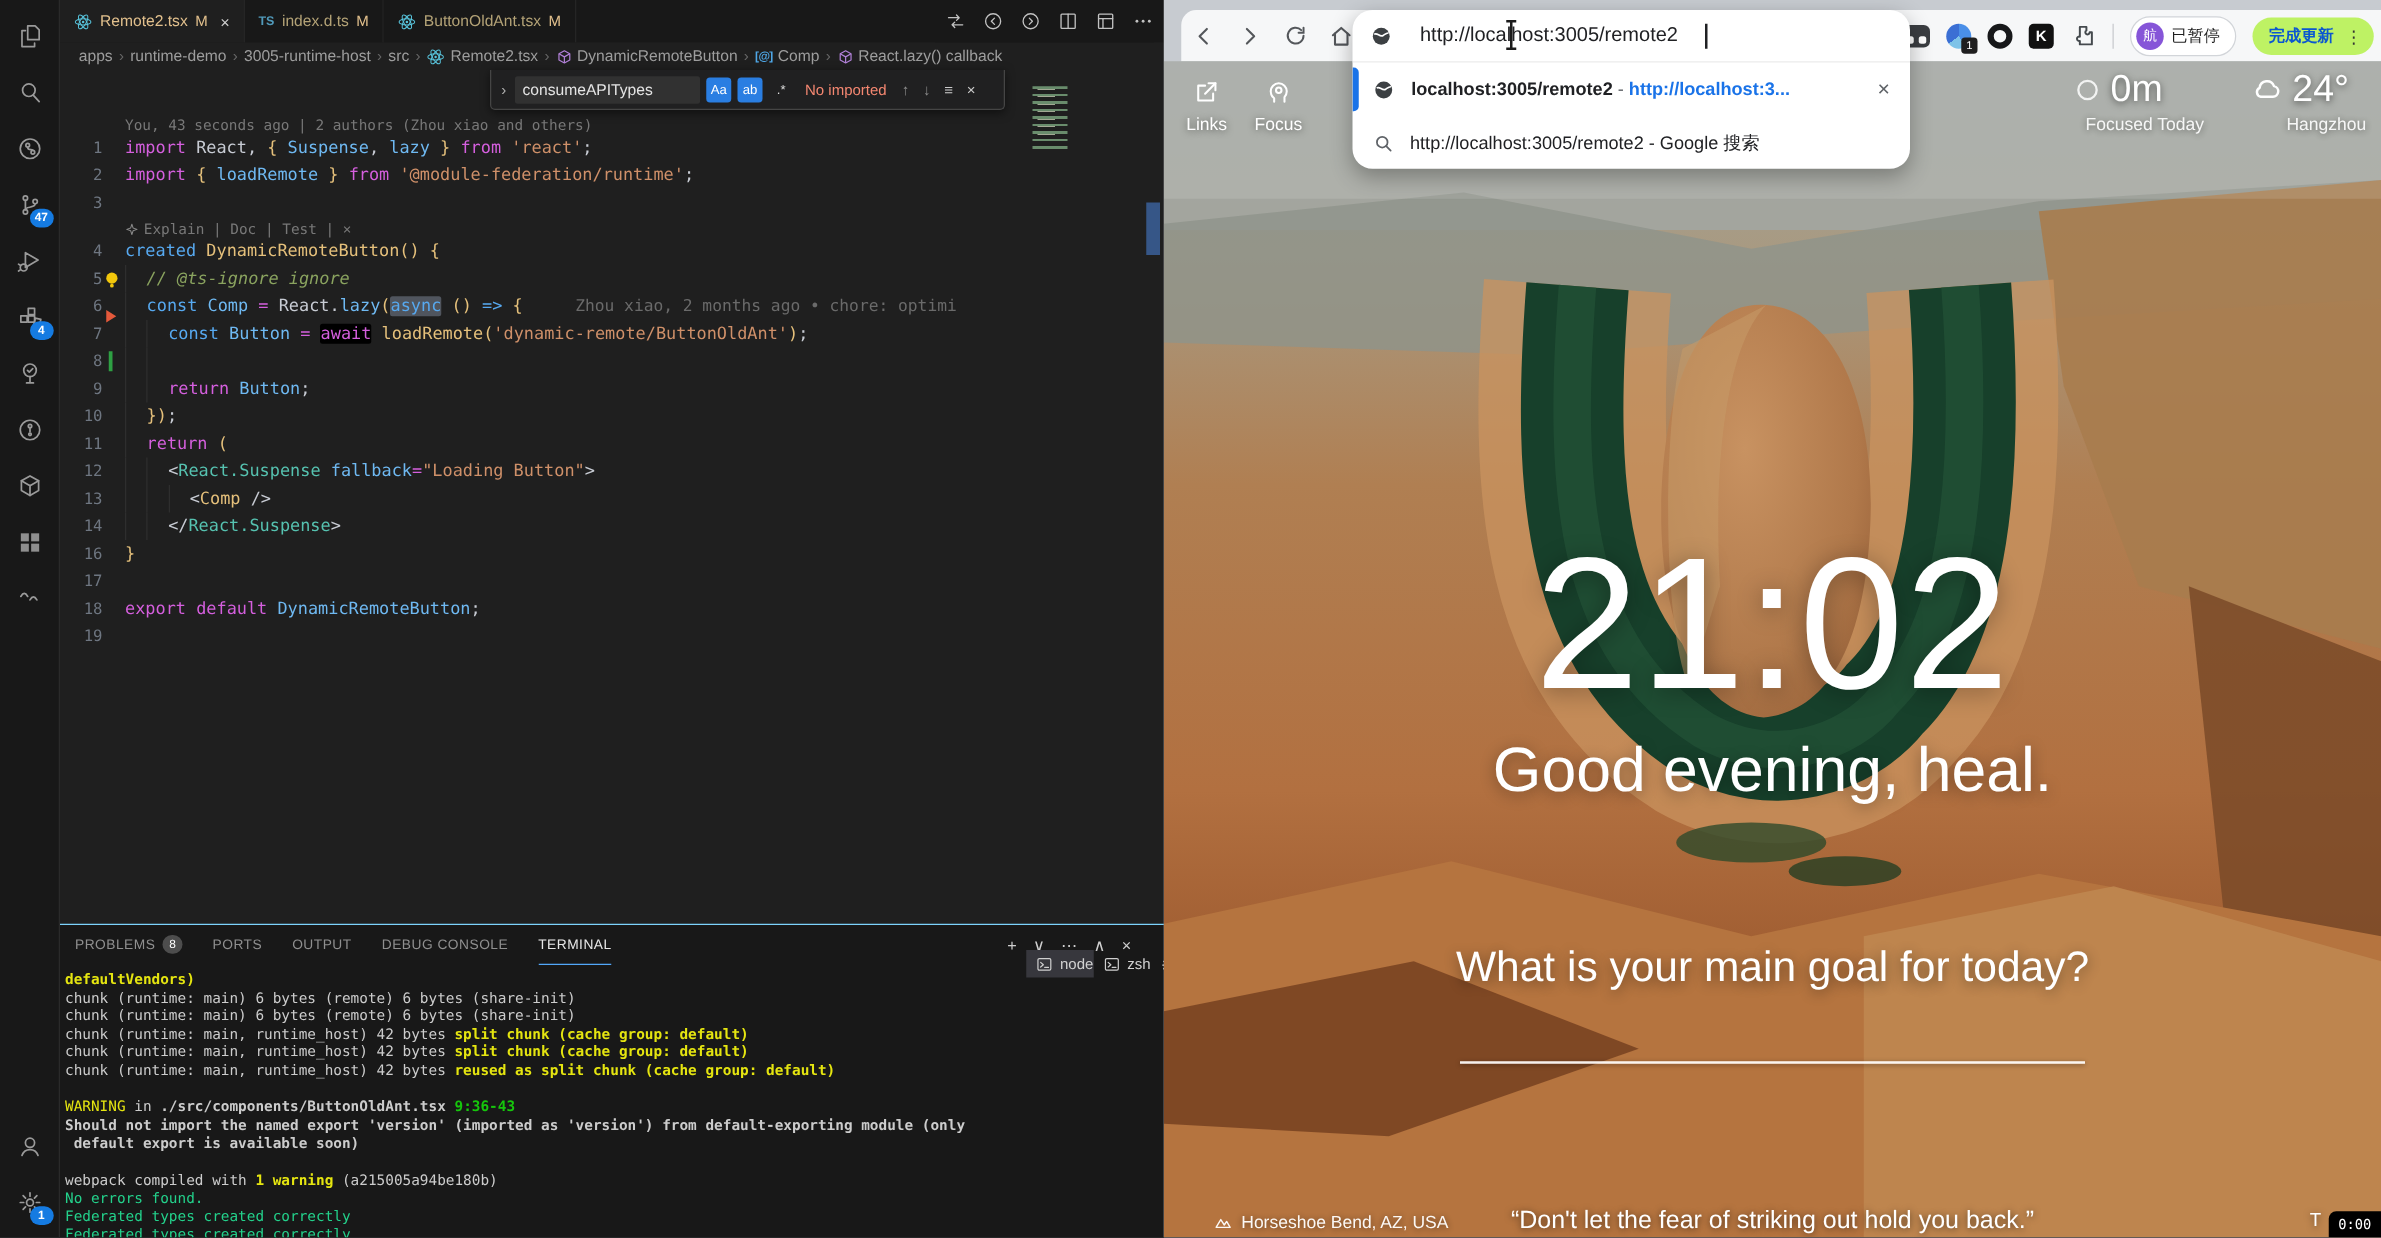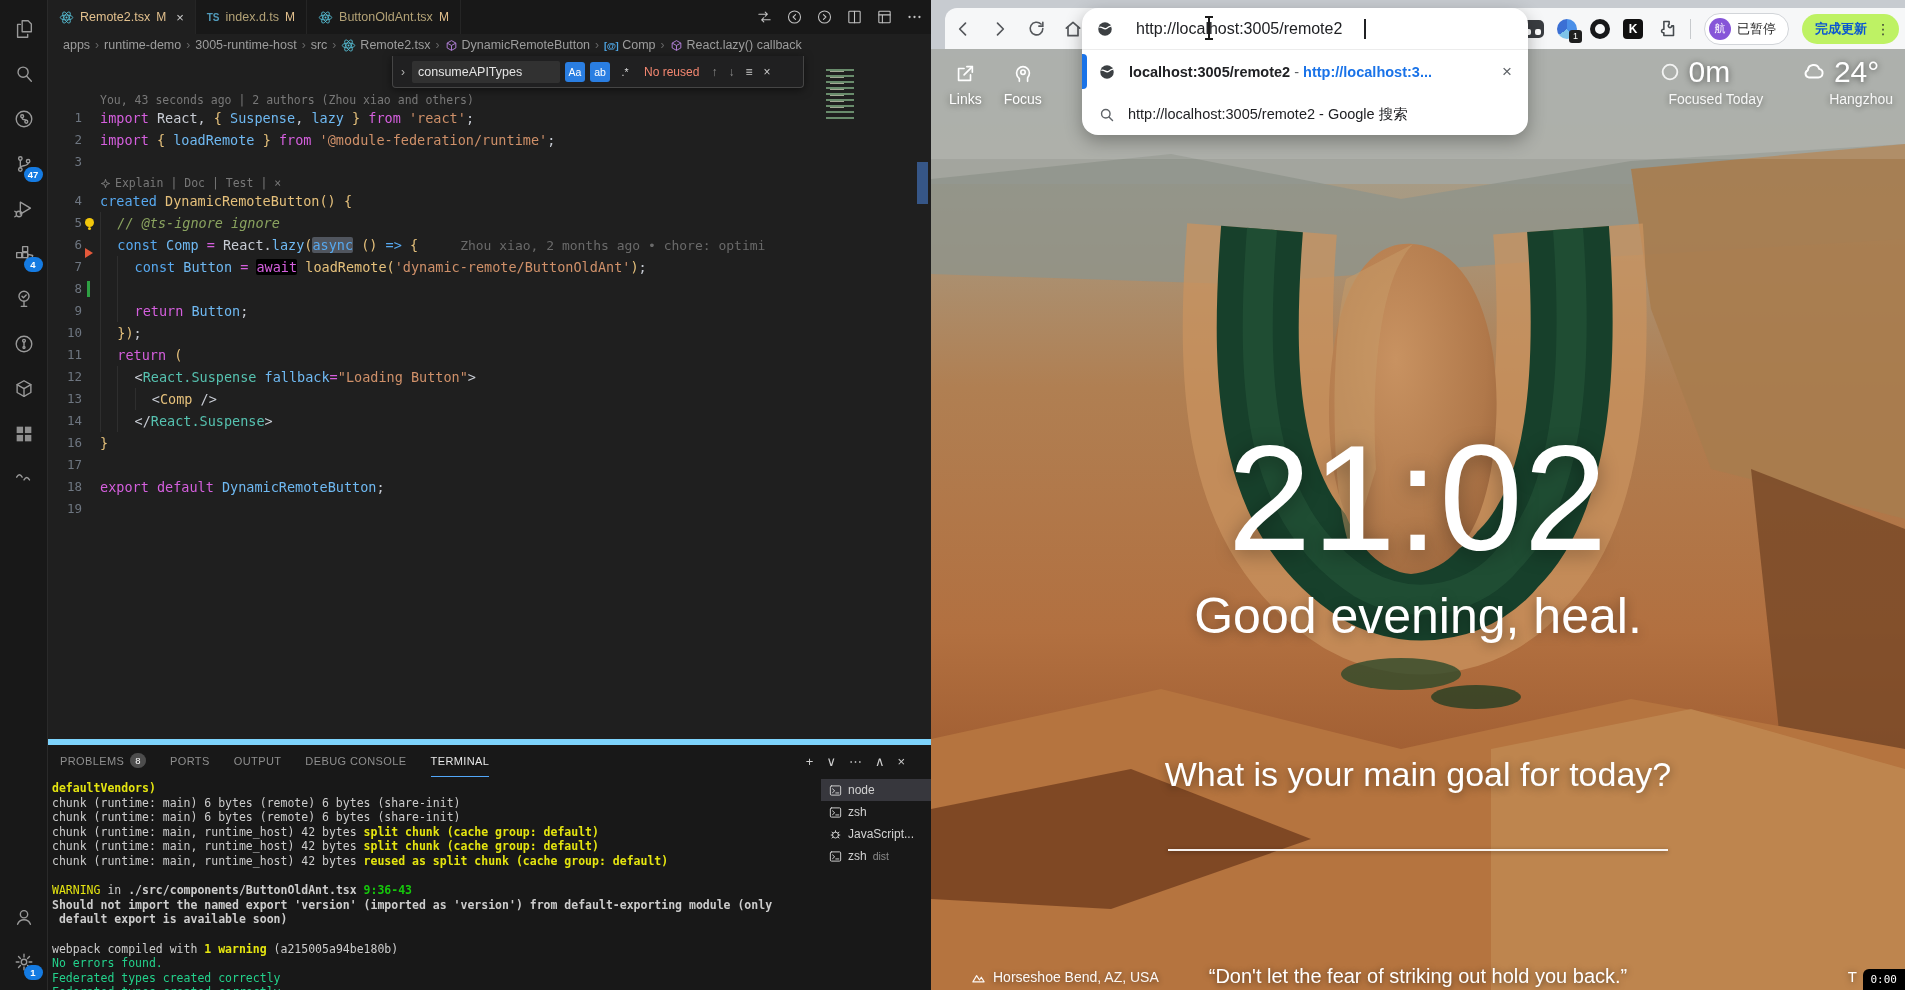--- a/index.html
+++ b/index.html
@@ -74,37 +74,37 @@
   .ficon{color:#8b8b8b;font-size:12px;padding:0 3px;cursor:pointer;}
   .ficon.lit{color:#cccccc;}
 
   .minimap{position:absolute;left:826px;top:69px;width:28px;height:54px;opacity:.85;
     background:repeating-linear-gradient(to bottom,#76a07a 0 2px,transparent 2px 6px);}
   .minimap:after{content:"";position:absolute;left:4px;top:2px;width:14px;height:40px;
     background:repeating-linear-gradient(to bottom,#b9c2a9 0 1px,transparent 1px 6px);}
   .ovmark{position:absolute;left:917px;top:162px;width:11px;height:42px;background:#406eb4;opacity:.7;}
 
   .panel{position:absolute;left:48px;top:739px;width:883px;height:251px;background:#181818;
-    border-top:6px solid #7dd3fc;box-sizing:border-box;}
+    border-top:1px solid #7dd3fc;box-sizing:border-box;}
   .ptabs{display:flex;align-items:stretch;height:32px;padding-left:12px;gap:24px;
     font-size:11px;letter-spacing:.4px;color:#8f8f8f;}
   .ptab{display:flex;align-items:center;gap:6px;cursor:pointer;border-bottom:1px solid transparent;}
   .ptab.active{color:#e7e7e7;border-bottom:1px solid #52a7f9;}
   .pbadge{background:#4d4d4d;color:#fff;border-radius:8px;font-size:9.5px;height:15px;
     line-height:15px;padding:0 5px;}
   .pacts{position:absolute;right:26px;top:0;height:32px;display:flex;gap:13px;
     align-items:center;color:#cfcfcf;font-size:13px;}
   .pacts span{cursor:pointer;}
   .term{position:absolute;left:4px;top:36px;right:112px;bottom:0;overflow:hidden;
     font-family:"DejaVu Sans Mono",monospace;font-size:11.5px;line-height:14.6px;
     color:#cccccc;white-space:pre;}
   .t-y{color:#e5e510}.t-yb{color:#e5e510;font-weight:bold}
   .t-gb{color:#16c60c;font-weight:bold}.t-gg{color:#23d18b}.t-wb{font-weight:bold}
-  .proclist{position:absolute;right:0;top:34px;width:110px;bottom:0;display:flex;
-    flex-direction:column;font-size:12px;color:#d2d2d2;}
+  .proclist{position:absolute;right:0;top:20px;width:110px;bottom:0;display:flex;
+    flex-direction:row;font-size:12px;color:#d2d2d2;}
   .prow{display:flex;align-items:center;gap:6px;height:22px;padding-left:8px;cursor:pointer;}
   .prow.sel{background:#37373d;}
   .pdetail{color:#8a8a8a;font-size:10.5px;}
 
   
   .browser{position:absolute;left:931px;top:0;width:974px;height:990px;background:#c7cbd0;}
   .b-toolbar{position:absolute;left:14px;top:8px;right:0;height:41px;background:#f6f7f8;
     border-radius:12px 0 0 0;}
   .nav{position:absolute;top:8px;left:22px;height:41px;display:flex;align-items:center;
     gap:17px;color:#54575b;z-index:2;}
@@ -434,21 +434,21 @@
       <div class="crow"><span class="lnum">18</span><span class="lgap"></span><span class="ltxt"><span class="tk-kw">export</span><span class="tk-pl"> </span><span class="tk-kw">default</span><span class="tk-pl"> </span><span class="tk-id">DynamicRemoteButton</span><span class="tk-pl">;</span></span></div>
       <div class="crow"><span class="lnum">19</span><span class="lgap"></span><span class="ltxt"></span></div>
     </div>
 
   <div class="findw">
     <span class="tgl">›</span>
     <span class="find-input">consumeAPITypes</span>
     <span class="fbtn on">Aa</span>
     <span class="fbtn on">ab</span>
     <span class="fbtn">.*</span>
-    <span class="fres">No reused</span>
+    <span class="fres">No imported</span>
     <span class="ficon">↑</span>
     <span class="ficon">↓</span>
     <span class="ficon lit">≡</span>
     <span class="ficon lit">×</span>
   </div>
 
   <div class="minimap"></div>
   <div class="ovmark"></div>
 
   <div class="panel">

